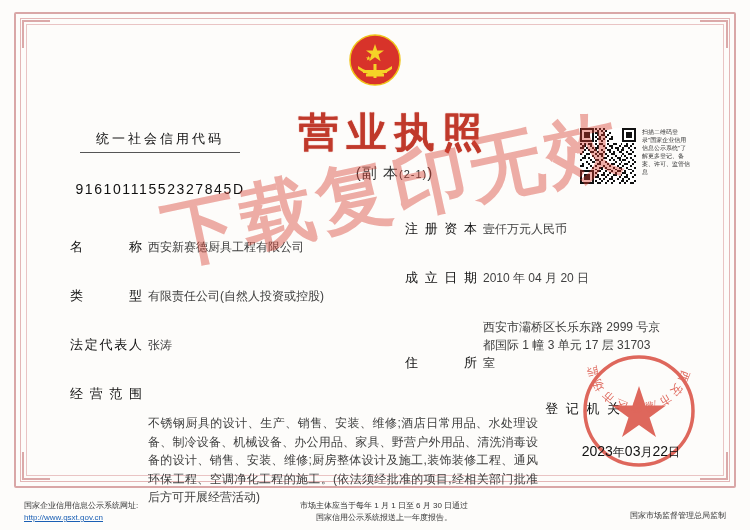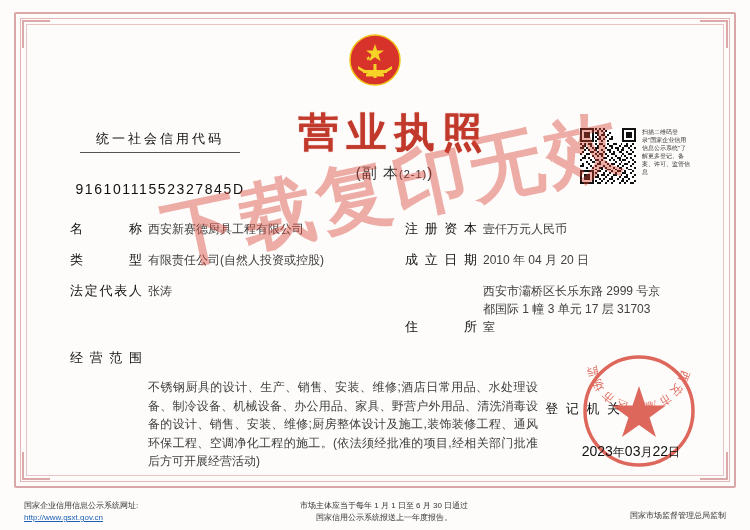--- a/index.html
+++ b/index.html
@@ -168,20 +168,21 @@
   }
   .f-value {
     font-size: 12px;
     color: #404040;
     line-height: 1.5;
     padding-left: 6px;
   }
   .left-col {
     width: 335px;
     flex: 0 0 335px;
+    margin-top: 18px;
   }
   .right-col {
     flex: 1 1 auto;
     display: flex;
     align-items: flex-end;
   }
   .scope-row .f-value {
     width: 390px;
     line-height: 1.55;
     text-align: justify;

